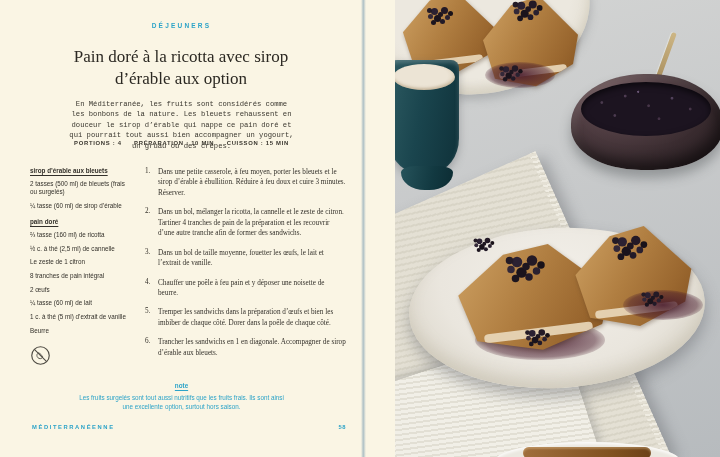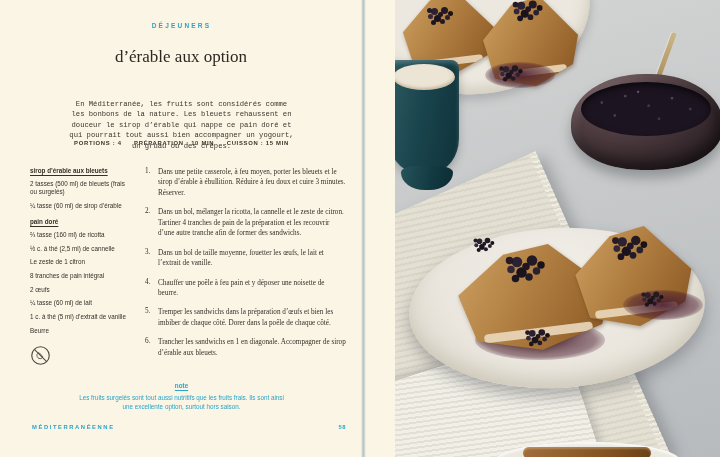--- a/index.html
+++ b/index.html
@@ -124,20 +124,21 @@
 </style>
 </head>
 <body>
 
 <div class="book">
 
   <div class="left-page">
     <div class="category">DÉJEUNERS</div>
 
     <div class="title">
+      <div>Pain doré à la ricotta avec sirop</div>
       <div>d’érable aux option</div>
     </div>
 
     <div class="intro">En Méditerranée, les fruits sont considérés comme les bonbons de la nature. Les bleuets rehaussent en douceur le sirop d’érable qui nappe ce pain doré et qui pourrait tout aussi bien accompagner un yogourt, un gruau ou des crêpes.</div>
 
     <div class="meta">
       <span>PORTIONS : 4</span>
       <span>PRÉPARATION : 10 MIN</span>
       <span>CUISSON : 15 MIN</span>
     </div>

